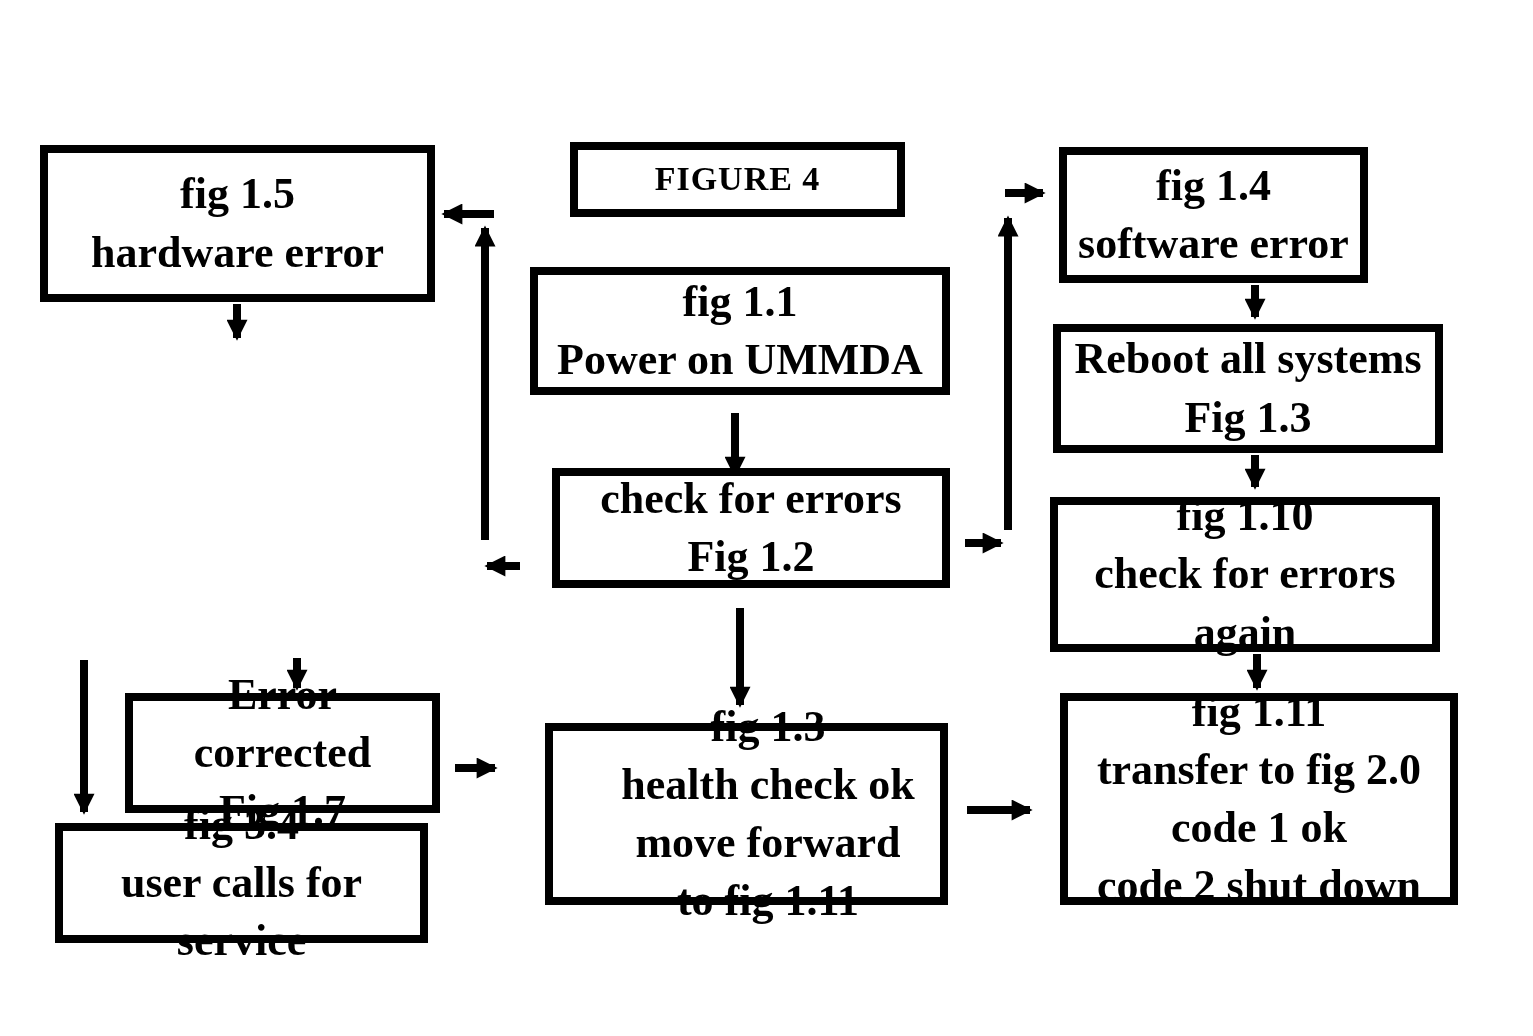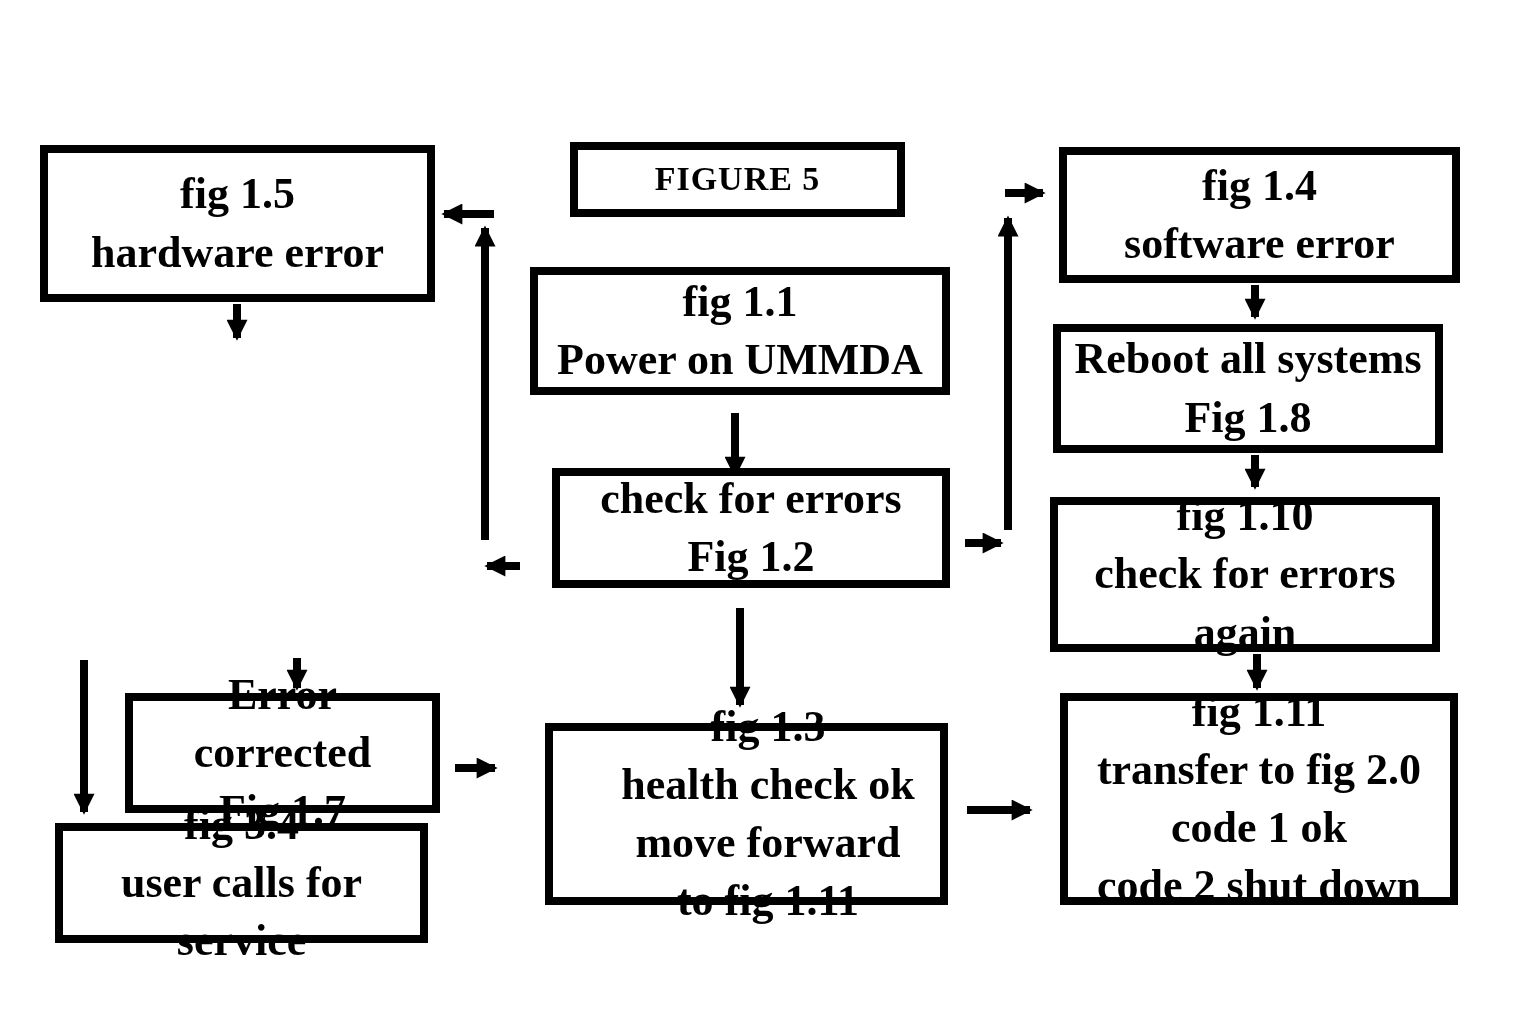--- a/index.html
+++ b/index.html
@@ -42,21 +42,21 @@
   }
   .node.title-box .lbl {
     font-size: 34px;
     letter-spacing: 1px;
   }
   
   .n-title   { left: 570px;  top: 142px; width: 335px; height: 75px;  }
   .n-fig11   { left: 530px;  top: 267px; width: 420px; height: 128px; }
   .n-fig12   { left: 552px;  top: 468px; width: 398px; height: 120px; }
   .n-fig13   { left: 545px;  top: 723px; width: 403px; height: 182px; padding-left: 43px; }
-  .n-fig14   { left: 1059px; top: 147px; width: 401px; height: 136px; }
+  .n-fig14   { left: 1059px; top: 147px; width: 309px; height: 136px; }
   .n-fig15   { left: 40px;   top: 145px; width: 395px; height: 157px; }
   .n-fig16   { left: 42px;   top: 345px; width: 391px; height: 310px; }
   .n-fig17   { left: 125px;  top: 693px; width: 315px; height: 120px; }
   .n-fig18   { left: 1053px; top: 324px; width: 390px; height: 129px; }
   .n-fig110  { left: 1050px; top: 497px; width: 390px; height: 155px; }
   .n-fig111  { left: 1060px; top: 693px; width: 398px; height: 212px; }
 </style>
 </head>
 <body>
 
@@ -114,21 +114,21 @@
       <g>
         <line x1="1257" y1="654" x2="1257" y2="688" marker-end="url(#ah)"></line>
       </g>
       <g>
         <line x1="967" y1="810" x2="1030" y2="810" marker-end="url(#ah)"></line>
       </g>
     </g>
   </svg>
 
   <div class="node title-box n-title">
-    <span class="lbl">FIGURE 5</span>
+    <span class="lbl">FIGURE 4</span>
   </div>
 
   <div class="node n-fig11">
     <span class="lbl">fig 1.1
 Power on UMMDA</span>
   </div>
 
   <div class="node n-fig12">
     <span class="lbl">check for errors
 Fig 1.2</span>
@@ -152,21 +152,21 @@
   </div>
 
 
   <div class="node n-fig17">
     <span class="lbl">Error corrected
 Fig 1.7</span>
   </div>
 
   <div class="node n-fig18">
     <span class="lbl">Reboot all systems
-Fig 1.8</span>
+Fig 1.3</span>
   </div>
 
   <div class="node n-fig19" style="left:55px; top:823px; width:373px; height:120px;">
     <span class="lbl">fig 3.4
 user calls for service</span>
   </div>
 
   <div class="node n-fig110">
     <span class="lbl">fig 1.10
 check for errors again</span>

